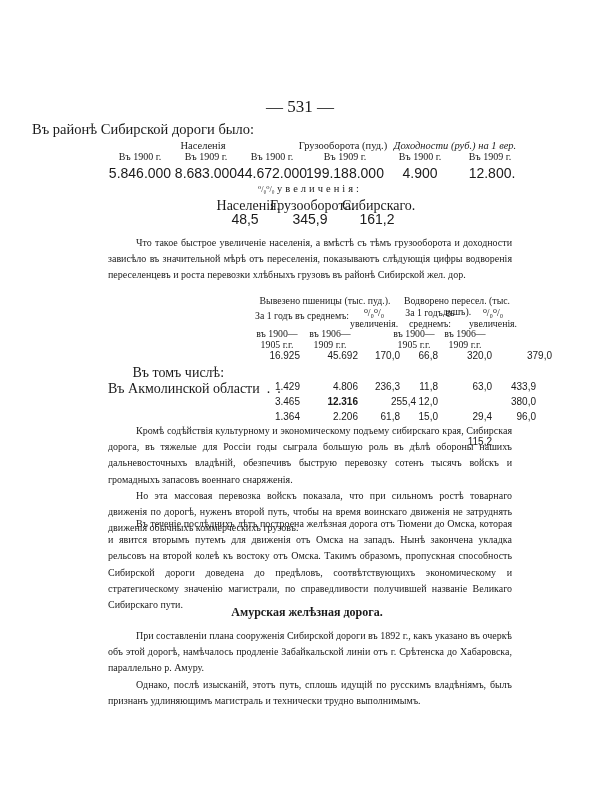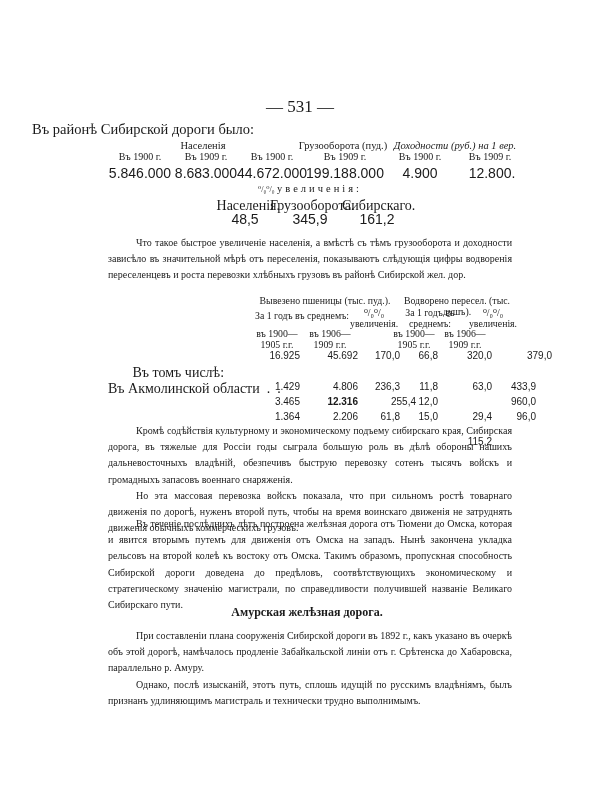--- a/index.html
+++ b/index.html
@@ -105,21 +105,21 @@
   <span class="n" style="left:292px; width:38px;">11,8</span>
   <span class="n" style="left:336px; width:48px;">63,0</span>
   <span class="n" style="left:384px; width:44px;">433,9</span>
 </div>
 <div class="row" style="top:396px;">
   <span class="n" style="left:140px; width:52px;">3.465</span>
   <span class="n" style="left:200px; width:50px;font-weight:bold;">12.316</span>
   <span class="n" style="left:250px; width:42px;margin-left:16px;">255,4</span>
   <span class="n" style="left:292px; width:38px;">12,0</span>
   <span class="n" style="left:336px; width:48px;margin-top:40px;">115,2</span>
-  <span class="n" style="left:384px; width:44px;">960,0</span>
+  <span class="n" style="left:384px; width:44px;">380,0</span>
 </div>
 <div class="row" style="top:411px;">
   <span class="n" style="left:140px; width:52px;">1.364</span>
   <span class="n" style="left:200px; width:50px;">2.206</span>
   <span class="n" style="left:250px; width:42px;">61,8</span>
   <span class="n" style="left:292px; width:38px;">15,0</span>
   <span class="n" style="left:336px; width:48px;">29,4</span>
   <span class="n" style="left:384px; width:44px;">96,0</span>
 </div>
 

